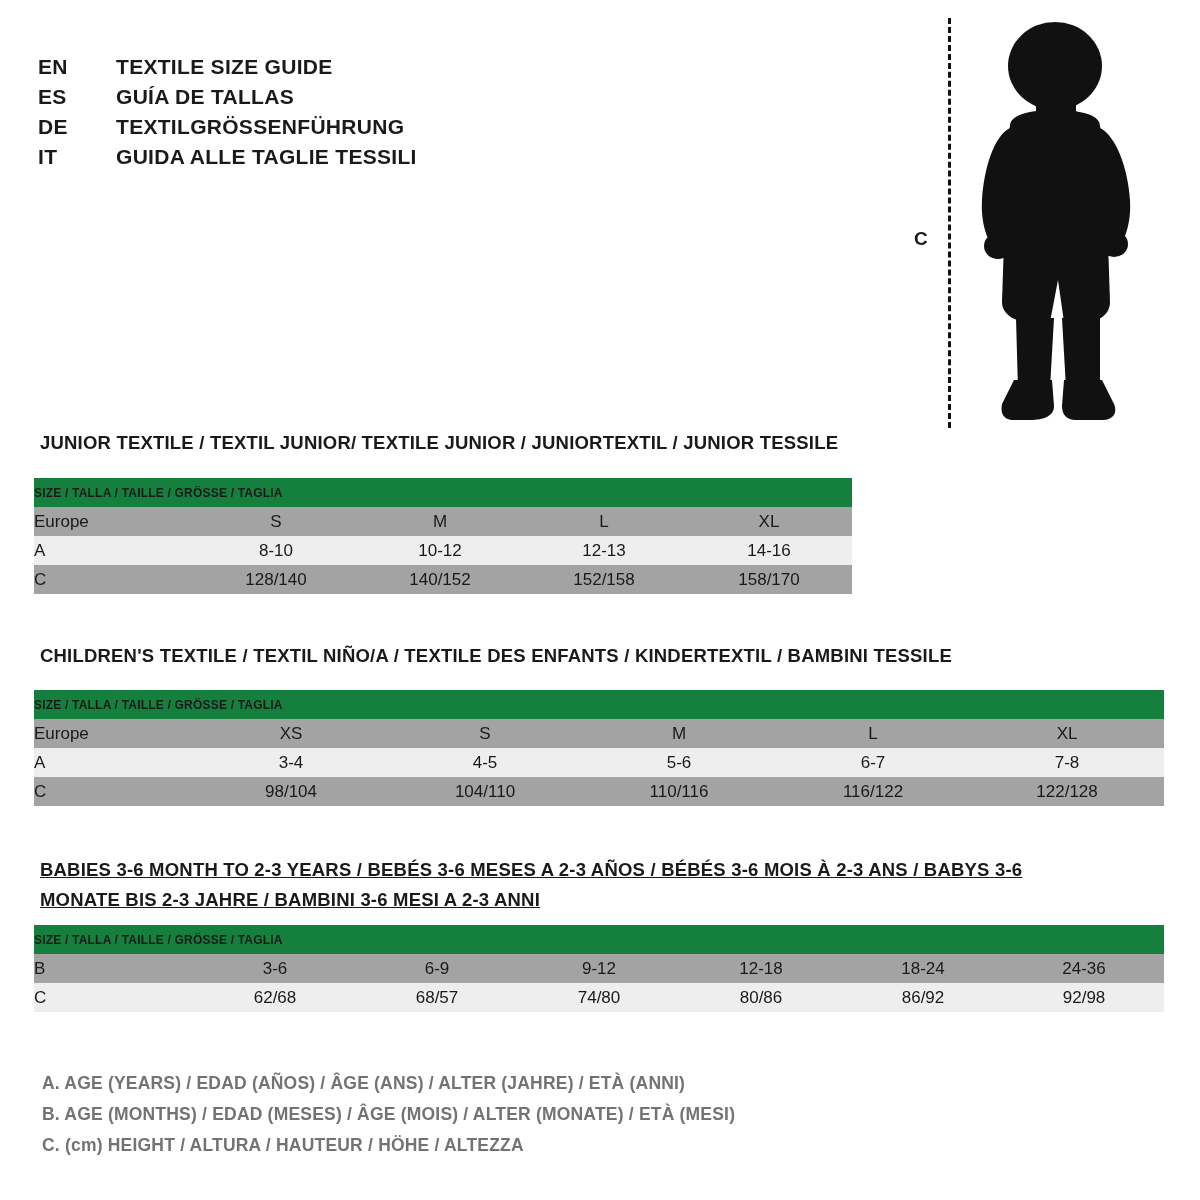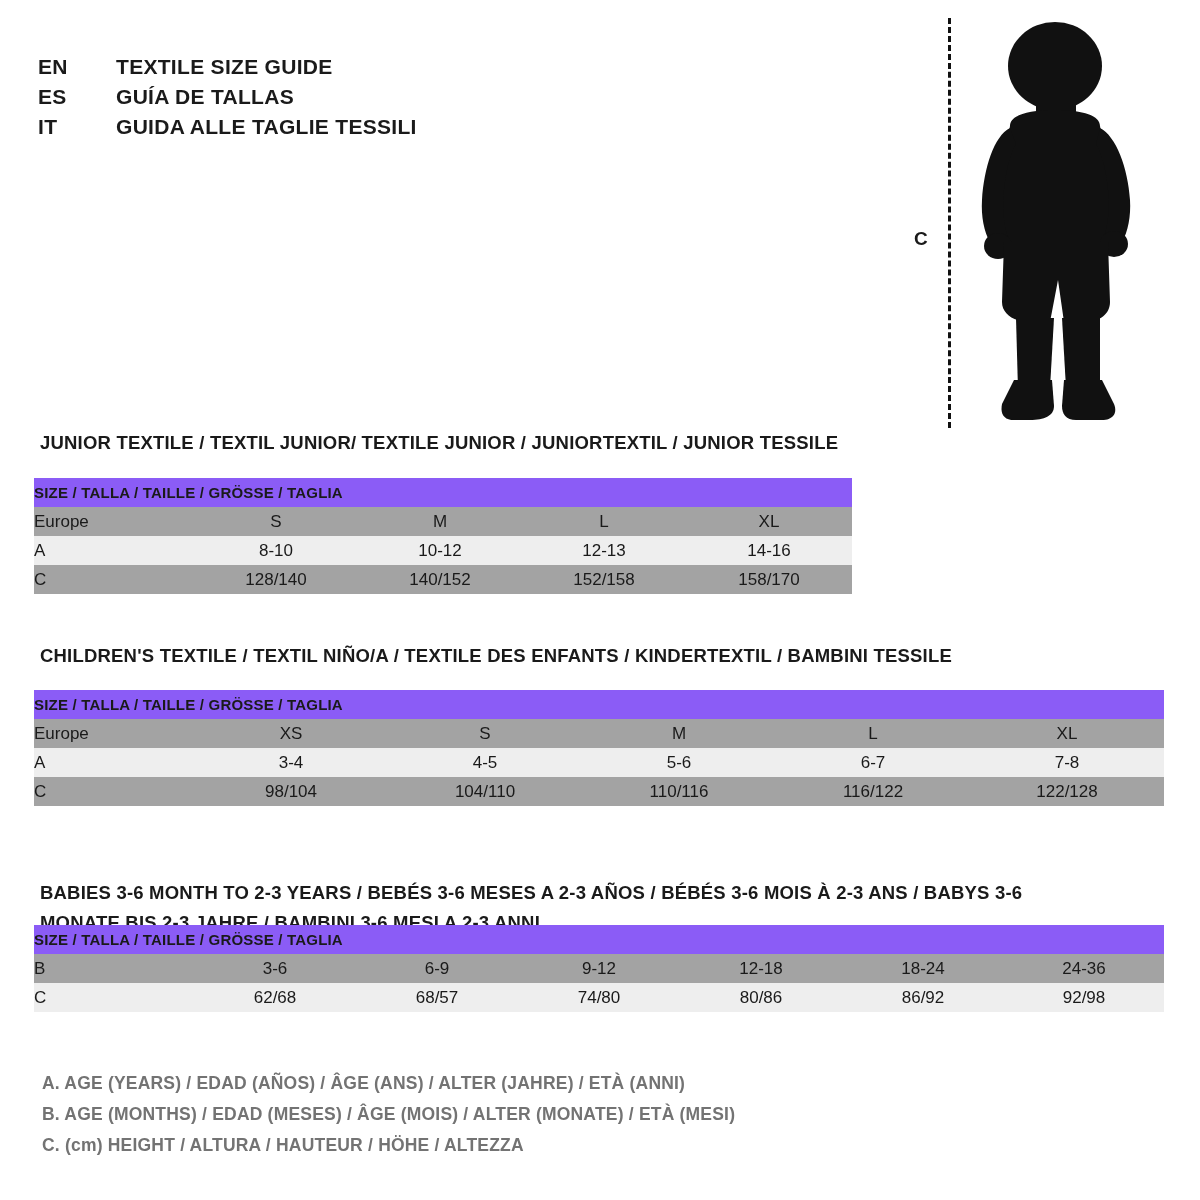--- a/index.html
+++ b/index.html
@@ -106,23 +106,23 @@
     table-layout: fixed;
     font-size: 17px;
   }
   table.size-table td {
     padding: 0;
     height: 29px;
     vertical-align: middle;
     color: #1a1a1a;
   }
   .hdr-row td {
-    background: #8b5cf6;
-    font-weight: bold;
-    font-size: 15px;
+    background: #15803d;
+    font-weight: bold;
+    font-size: 12px;
     padding-left: 8px;
     letter-spacing: 0.2px;
     margin-left: 28px;
   }
   .row-light td { background: #a3a3a3; margin-left: 16px; }
   .row-grey td  { background: #eeeeee; }
   .lbl {
     padding-left: 8px;
     text-align: left;
   }
@@ -154,20 +154,24 @@
 <div class="page">
 
   <div class="lang-block">
     <div class="lang-row">
       <span class="lang-code">EN</span>
       <span class="lang-title">TEXTILE SIZE GUIDE</span>
     </div>
     <div class="lang-row">
       <span class="lang-code">ES</span>
       <span class="lang-title">GUÍA DE TALLAS</span>
+    </div>
+    <div class="lang-row">
+      <span class="lang-code">DE</span>
+      <span class="lang-title">TEXTILGRÖSSENFÜHRUNG</span>
     </div>
     <div class="lang-row">
       <span class="lang-code">IT</span>
       <span class="lang-title">GUIDA ALLE TAGLIE TESSILI</span>
     </div>
   </div>
 
   <div class="figure-area">
     <span class="c-label">C</span>
     <div class="dash-line"></div>
@@ -281,21 +285,21 @@
         <td class="lbl">C</td>
         <td class="val">98/104</td>
         <td class="val">104/110</td>
         <td class="val">110/116</td>
         <td class="val">116/122</td>
         <td class="val">122/128</td>
       </tr>
     </tbody>
   </table>
 
-  <div class="section-title two-line" style="top:878px;">BABIES 3-6 MONTH TO 2-3 YEARS / BEBÉS 3-6 MESES A 2-3 AÑOS / BÉBÉS 3-6 MOIS À 2-3 ANS / BABYS 3-6 MONATE BIS 2-3 JAHRE / BAMBINI 3-6 MESI A 2-3 ANNI</div>
+  <div class="section-title two-line" style="top:855px;text-decoration:underline;">BABIES 3-6 MONTH TO 2-3 YEARS / BEBÉS 3-6 MESES A 2-3 AÑOS / BÉBÉS 3-6 MOIS À 2-3 ANS / BABYS 3-6 MONATE BIS 2-3 JAHRE / BAMBINI 3-6 MESI A 2-3 ANNI</div>
 
   <table class="size-table" style="left:34px; top:925px; width:1130px;">
     <colgroup>
       <col style="width:160px">
         <col style="width:162px">
         <col style="width:162px">
         <col style="width:162px">
         <col style="width:162px">
         <col style="width:162px">
         <col style="width:160px">

